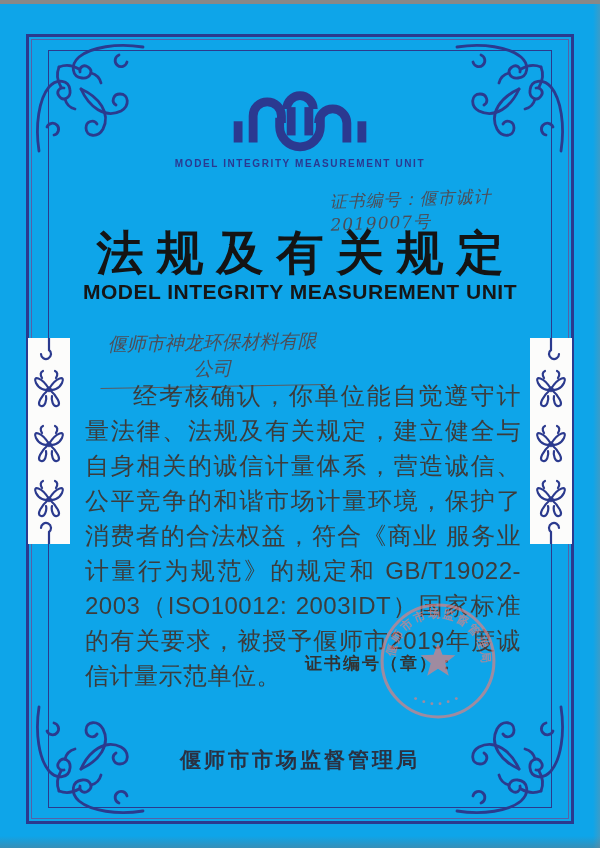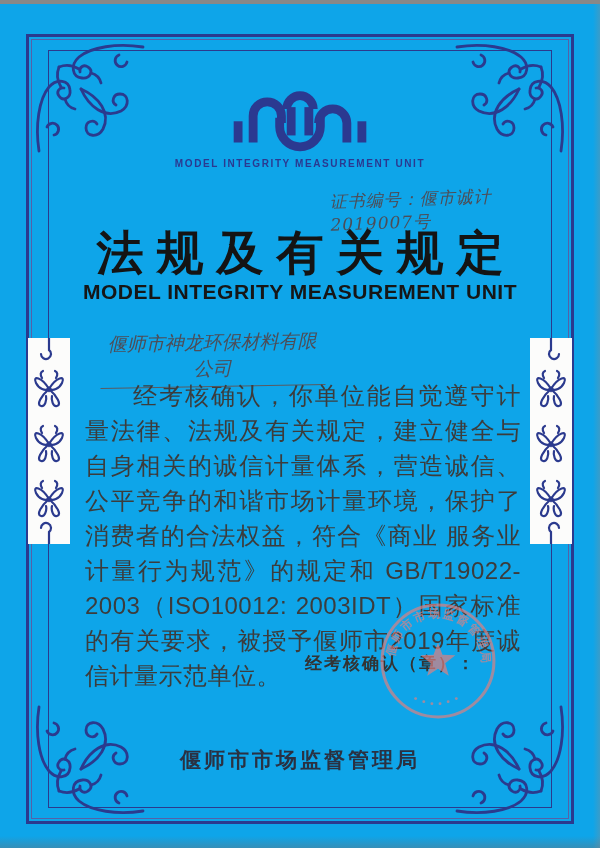--- a/index.html
+++ b/index.html
@@ -221,21 +221,21 @@
 
   <div class="cert-no">证书编号：偃市诚计2019007号</div>
 
   <div class="title-zh">法规及有关规定</div>
   <div class="title-en">MODEL INTEGRITY MEASUREMENT UNIT</div>
 
   <div class="company">偃师市神龙环保材料有限公司</div>
 
   <div class="body-text">经考核确认，你单位能自觉遵守计量法律、法规及有关规定，建立健全与自身相关的诚信计量体系，营造诚信、公平竞争的和谐市场计量环境，保护了消费者的合法权益，符合《商业 服务业计量行为规范》的规定和 GB/T19022-2003（ISO10012: 2003IDT）国家标准的有关要求，被授予偃师市2019年度诚信计量示范单位。</div>
 
-  <div class="issuer-label">经考核确认（章）：</div>
+  <div class="issuer-label">证书编号（章）：</div>
   <svg class="seal" viewBox="0 0 120 120">
     <circle cx="60" cy="60" r="55" fill="none" stroke="#e4807f" stroke-width="3"></circle>
     <polygon points="60,42 64.4,53.9 77.1,54.4 67.1,62.3 70.6,74.6 60,67.5 49.4,74.6 52.9,62.3 42.9,54.4 55.6,53.9" fill="#e4807f"></polygon>
     <defs>
       <path id="sealArc" d="M 17,60 A 43,43 0 0 1 103,60" fill="none"></path>
     </defs>
     <text font-size="11.5" fill="#e4807f" letter-spacing="2" font-family="'DejaVu Sans',sans-serif" font-weight="bold">
       <textPath href="#sealArc" startOffset="4">偃师市市场监督管理局</textPath>
     </text>
     <g fill="#e4807f">

